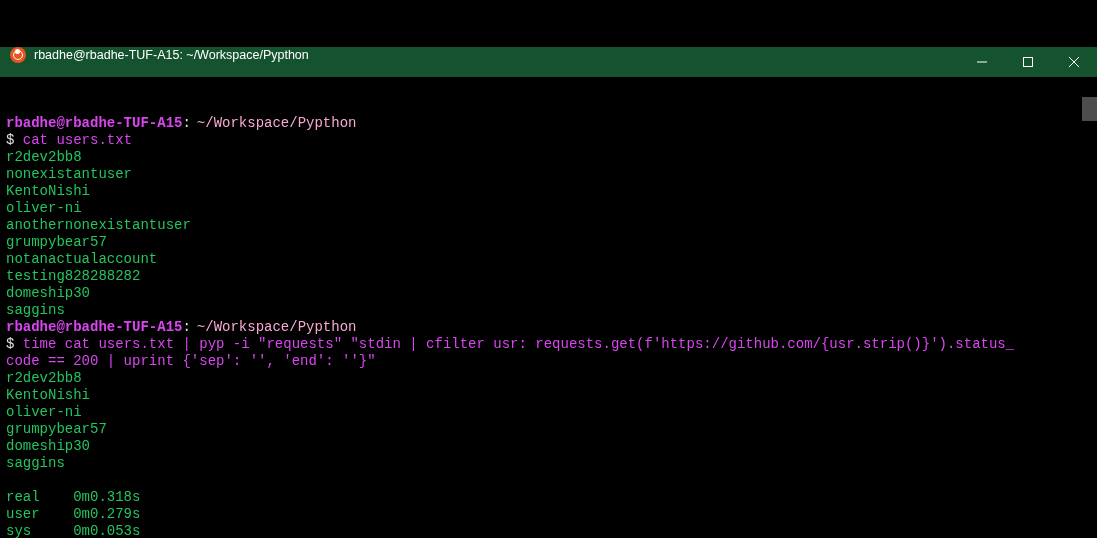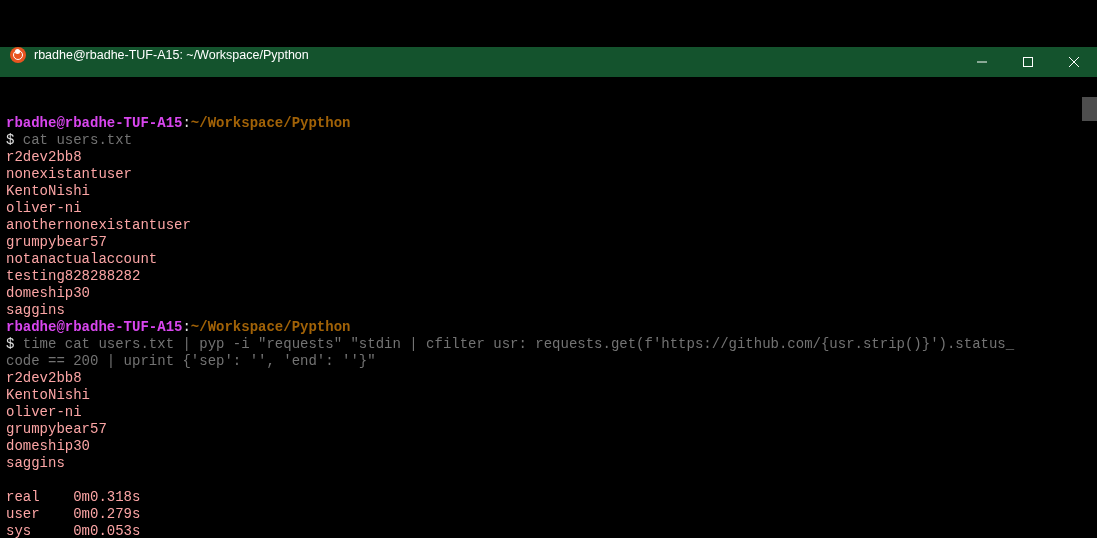--- a/index.html
+++ b/index.html
@@ -59,24 +59,24 @@
   }
   .thumb {
     position:absolute;
     right:0; top:20px;
     width:15px; height:24px;
     background:#4d4d4d;
   }
   .line { min-height:17px; }
   .user { color:#d946ef; font-weight:bold; }
   .colon { color:#e0e0e0; }
-  .path { color:#a16207; font-weight:bold; }
+  .path { color:#f9a8d4; font-weight:normal;margin-left:6px; }
   .dollar { color:#e0e0e0; }
-  .cmd  { color:#737373;margin-top:39px; }
-  .out  { color:#fca5a5;text-align:right; }
+  .cmd  { color:#d946ef;margin-top:39px; }
+  .out  { color:#22c55e;text-align:right; }
 </style>
 </head>
 <body>
 
 <div class="titlebar">
   <span class="ubuntu-icon"></span>
   <span class="title">rbadhe@rbadhe-TUF-A15: ~/Workspace/Pypthon</span>
   <span class="spacer"></span>
   <div class="winbtn">
     <svg width="10" height="10">

